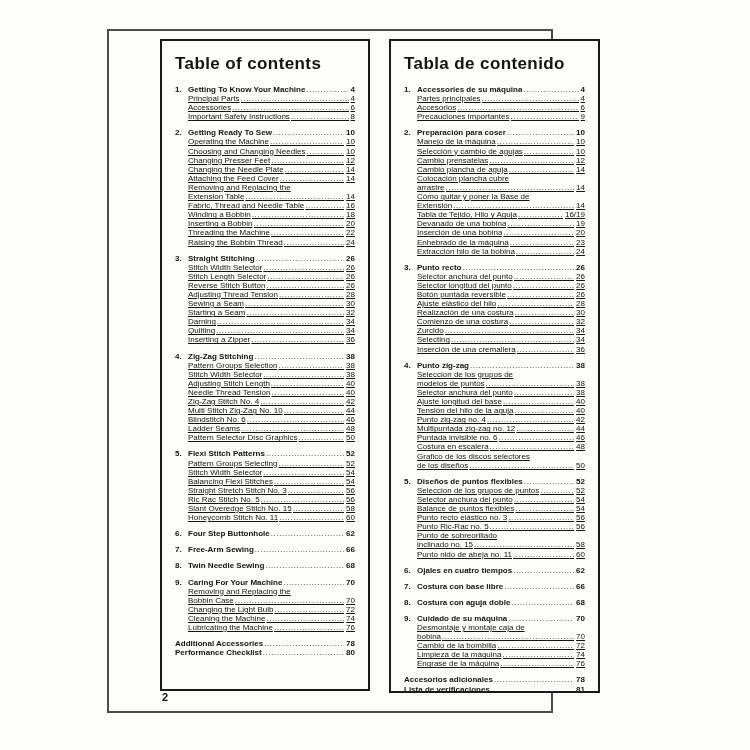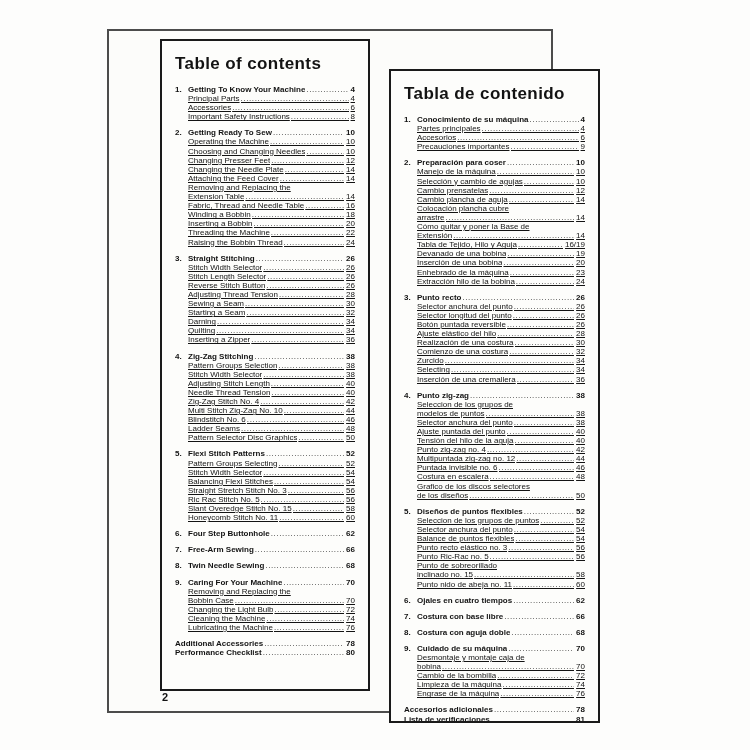--- a/index.html
+++ b/index.html
@@ -6,21 +6,21 @@
   html,body { width:750px; height:750px; background:#fdfdfc; font-family:"Liberation Sans", sans-serif; color:#131313; }
   .page {
     position:absolute; left:107px; top:29px; width:446px; height:684px;
     border:2px solid #4c4c4c; background:#fcfcfa;
   }
   .col-box {
     position:absolute; border:2px solid #1a1a1a; background:#fdfdfb;
     padding:10px 13px 8px 13px; overflow:hidden;
   }
   .box-en { left:51px; top:8px; width:210px; height:652px; }
-  .box-es { left:280px; top:8px; width:211px; height:654px;margin-top:30px; }
+  .box-es { left:280px; top:8px; width:211px; height:654px; }
   .toc-title { font-size:17px; font-weight:bold; letter-spacing:0.4px; margin:3px 0 11px 0; white-space:nowrap; }
   .sections { display:block; }
   .section { margin-top:7px; }
   .section:first-child { margin-top:0; }
   .line { display:flex; align-items:baseline; font-size:8px; line-height:9.1px; }
   .line.bold { font-weight:bold; }
   .num { flex:0 0 13px; }
   .label { flex:0 1 auto; white-space:nowrap; overflow:hidden; }
   .leader { flex:1 1 0px; overflow:hidden; white-space:nowrap; margin:0 1px; min-width:3px; }
   .leader::after { content:"...................................................................................................."; letter-spacing:0.6px; font-weight:normal; }
@@ -355,21 +355,21 @@
         </div>
       </div>
   </div>
 
   <div class="col-box box-es">
     <div class="toc-title">Tabla de contenido</div>
     <div class="sections">
         <div class="section">
           <div class="line bold">
             <span class="num">1.</span>
-            <span class="label">Conocimiento de su máquina</span>
+            <span class="label">Accessories de su máquina</span>
             <span class="leader"></span>
             <span class="pg">4</span>
           </div>
           <div class="items">
             <div class="line">
               <span class="label">Partes principales</span>
               <span class="leader"></span>
               <span class="pg">4</span>
             </div>
             <div class="line">
@@ -525,21 +525,21 @@
               <span class="label">modelos de puntos</span>
               <span class="leader"></span>
               <span class="pg">38</span>
             </div>
             <div class="line">
               <span class="label">Selector anchura del punto</span>
               <span class="leader"></span>
               <span class="pg">38</span>
             </div>
             <div class="line">
-              <span class="label">Ajuste puntada del punto</span>
+              <span class="label">Ajuste longitud del base</span>
               <span class="leader"></span>
               <span class="pg">40</span>
             </div>
             <div class="line">
               <span class="label">Tensión del hilo de la aguja</span>
               <span class="leader"></span>
               <span class="pg">40</span>
             </div>
             <div class="line">
               <span class="label">Punto zig-zag no. 4</span>

